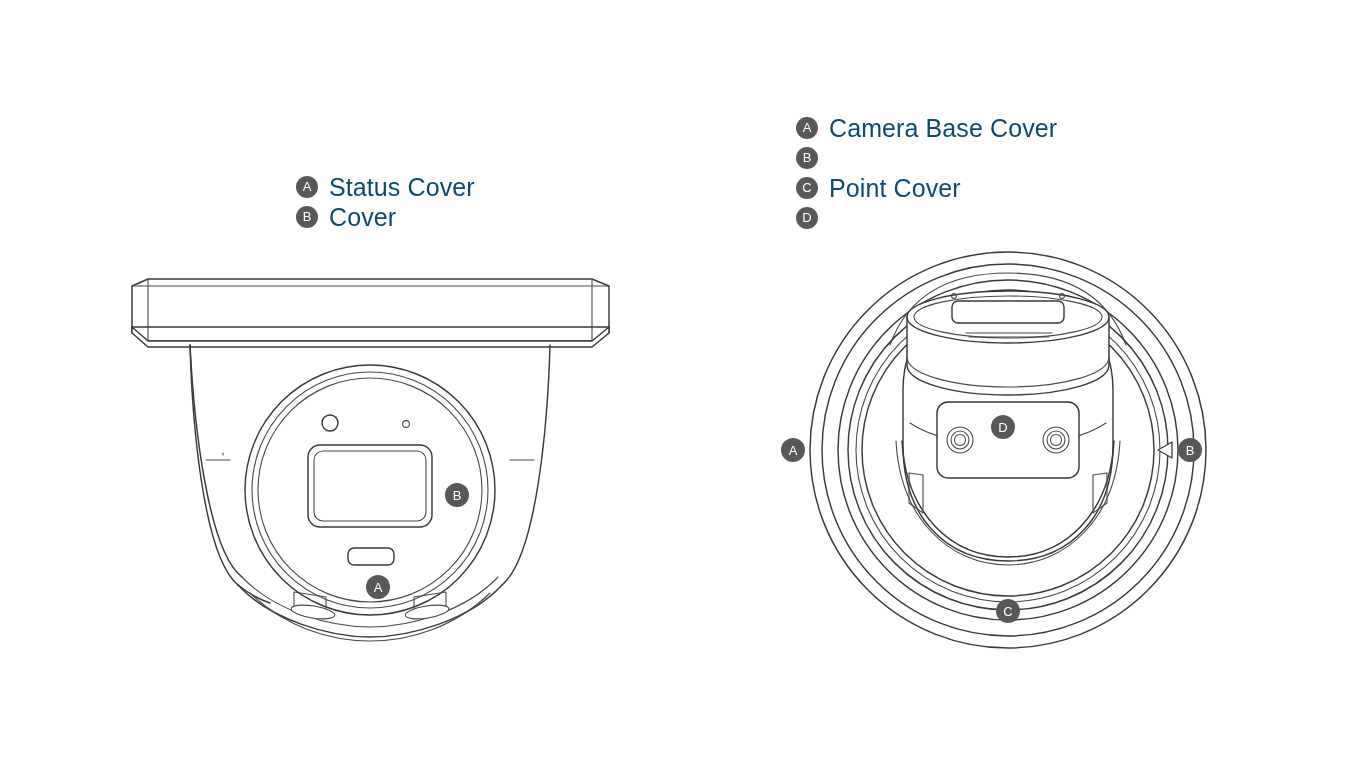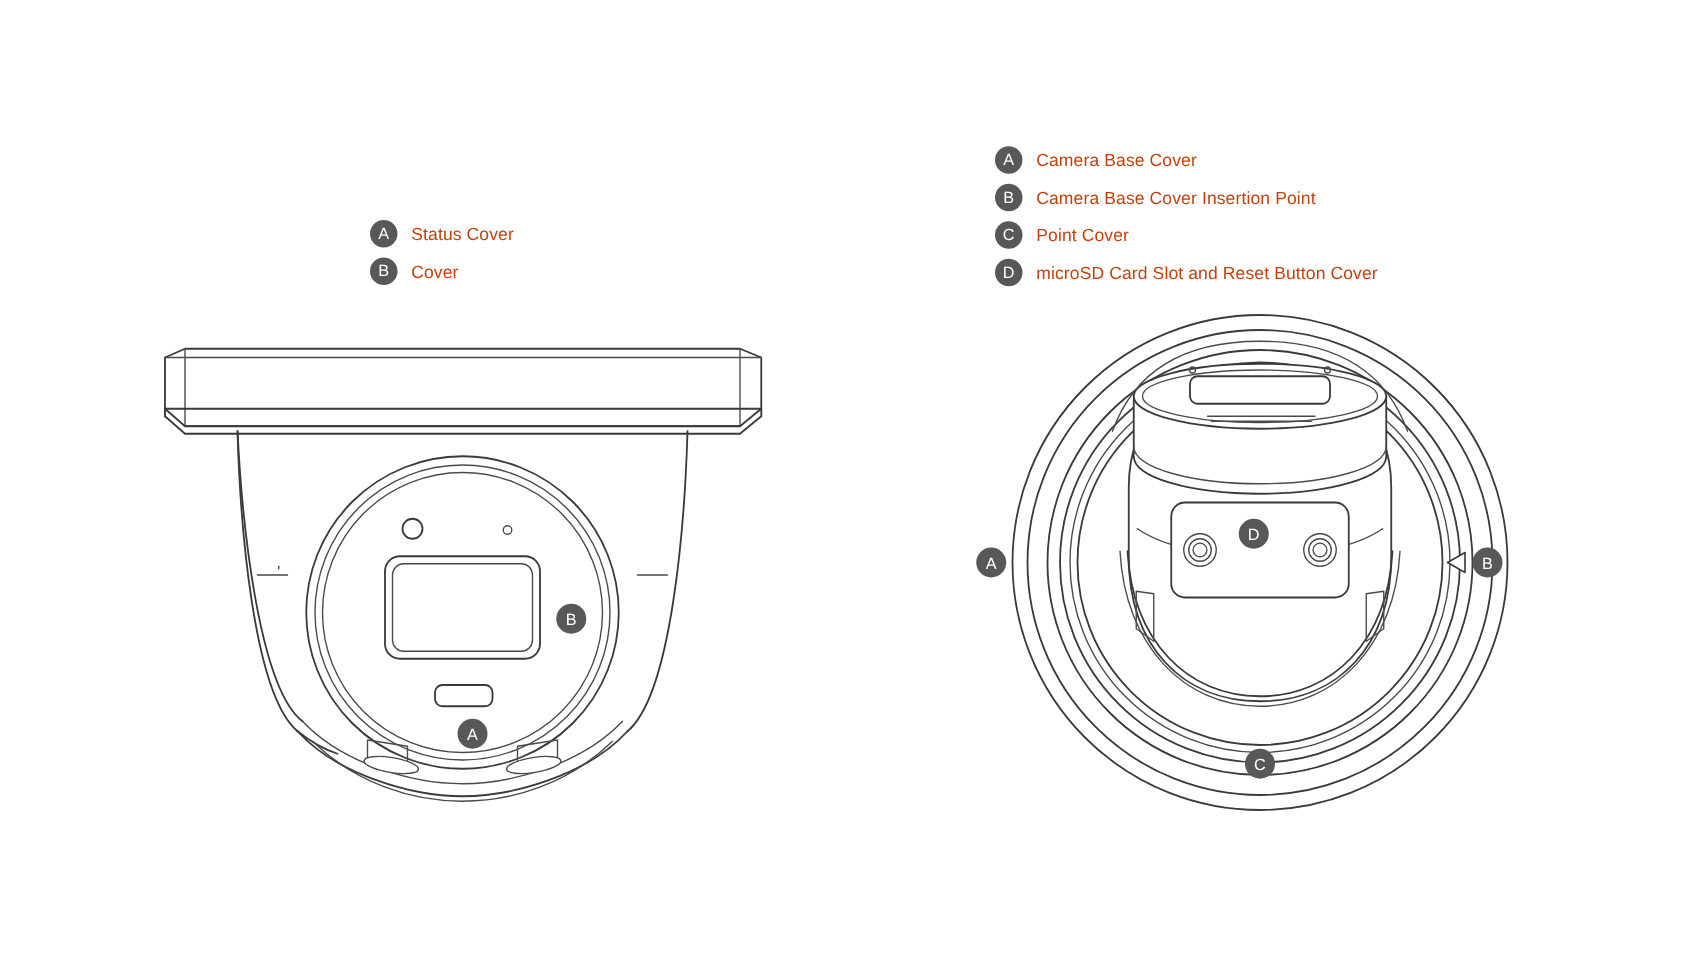--- a/index.html
+++ b/index.html
@@ -42,22 +42,22 @@
     font-size: 13px;
     line-height: 22px;
     text-align: center;
     flex: 0 0 22px;
     font-family: "Liberation Sans", sans-serif;
     letter-spacing: 0;
     user-select: none;
   }
   .legend-label {
     margin-left: 11px;
-    font-size: 14px;
-    color: #c2410c;
+    font-size: 25px;
+    color: #0c4a6e;
     white-space: nowrap;
     letter-spacing: 0.1px;
   }
 
   
   .figure {
     position: absolute;
   }
   .figure svg { display: block; overflow: visible; }
 
@@ -125,29 +125,27 @@
     </div>
   </div>
 
   <div class="legend legend-right">
     <div class="legend-row">
       <div class="badge">A</div>
       <div class="legend-label">Camera Base Cover</div>
     </div>
     <div class="legend-row">
       <div class="badge">B</div>
-      <div class="legend-label">Camera Base Cover Insertion Point</div>
     </div>
     <div class="legend-row">
       <div class="badge">C</div>
       <div class="legend-label">Point Cover</div>
     </div>
     <div class="legend-row">
       <div class="badge">D</div>
-      <div class="legend-label">microSD Card Slot and Reset Button Cover</div>
     </div>
   </div>
 
   <div class="figure" id="figure-front">
     <svg width="500" height="400" viewBox="0 0 500 400">
 
       <g>
 
         <path class="ln-fill" d="M18,24 L462,24 L479,31 L479,78 L462,86 L18,86 L2,78 L2,31 Z"></path>
 

